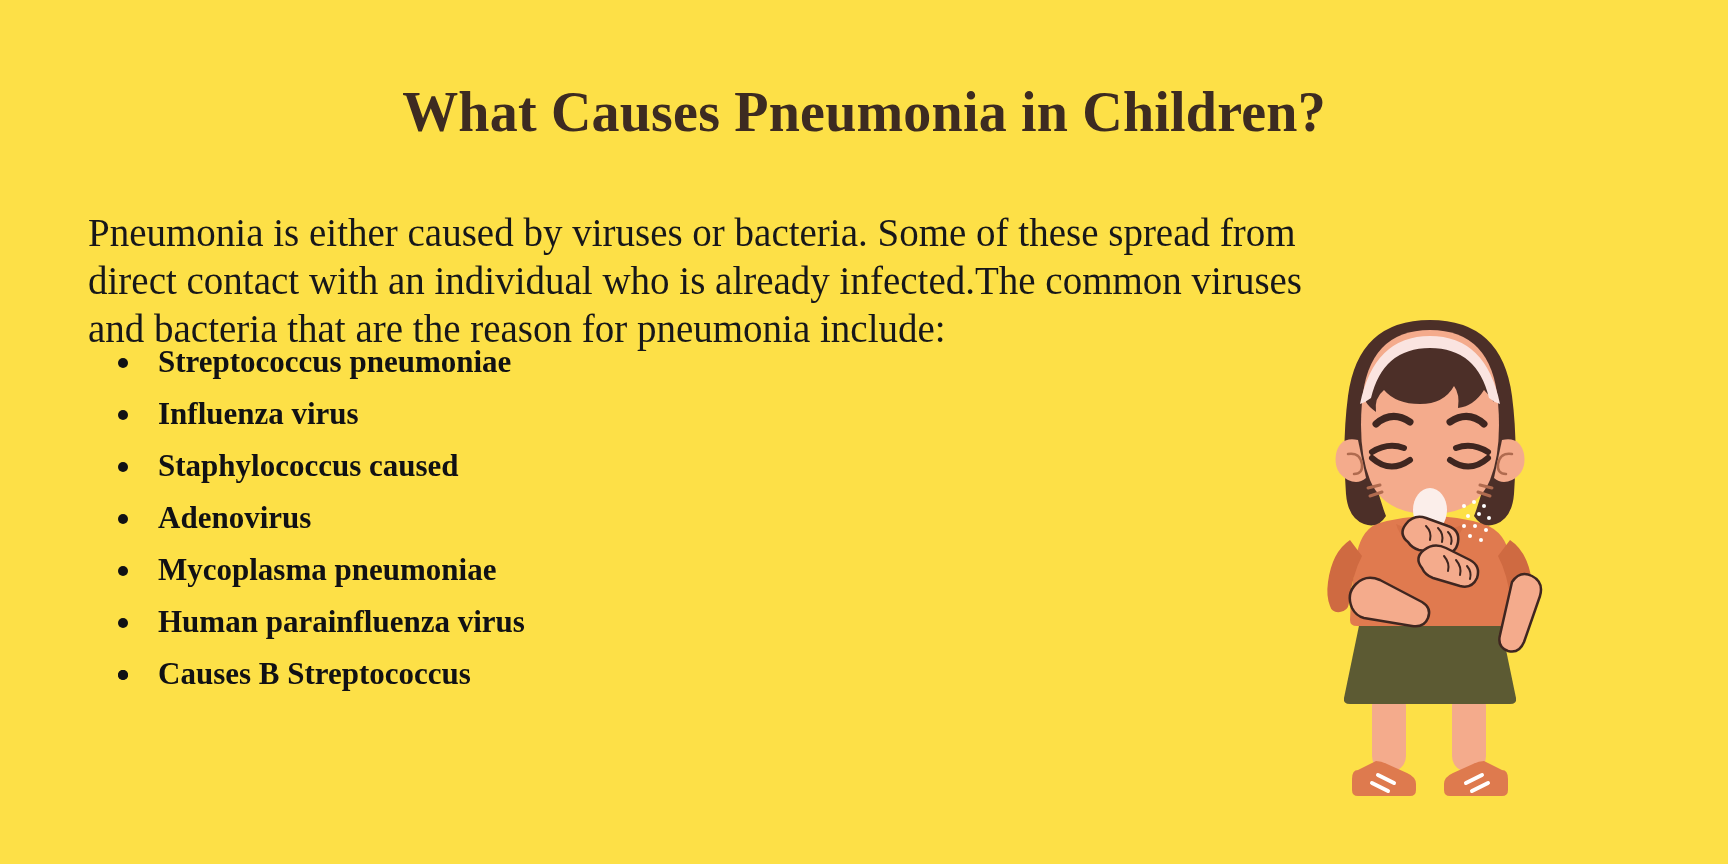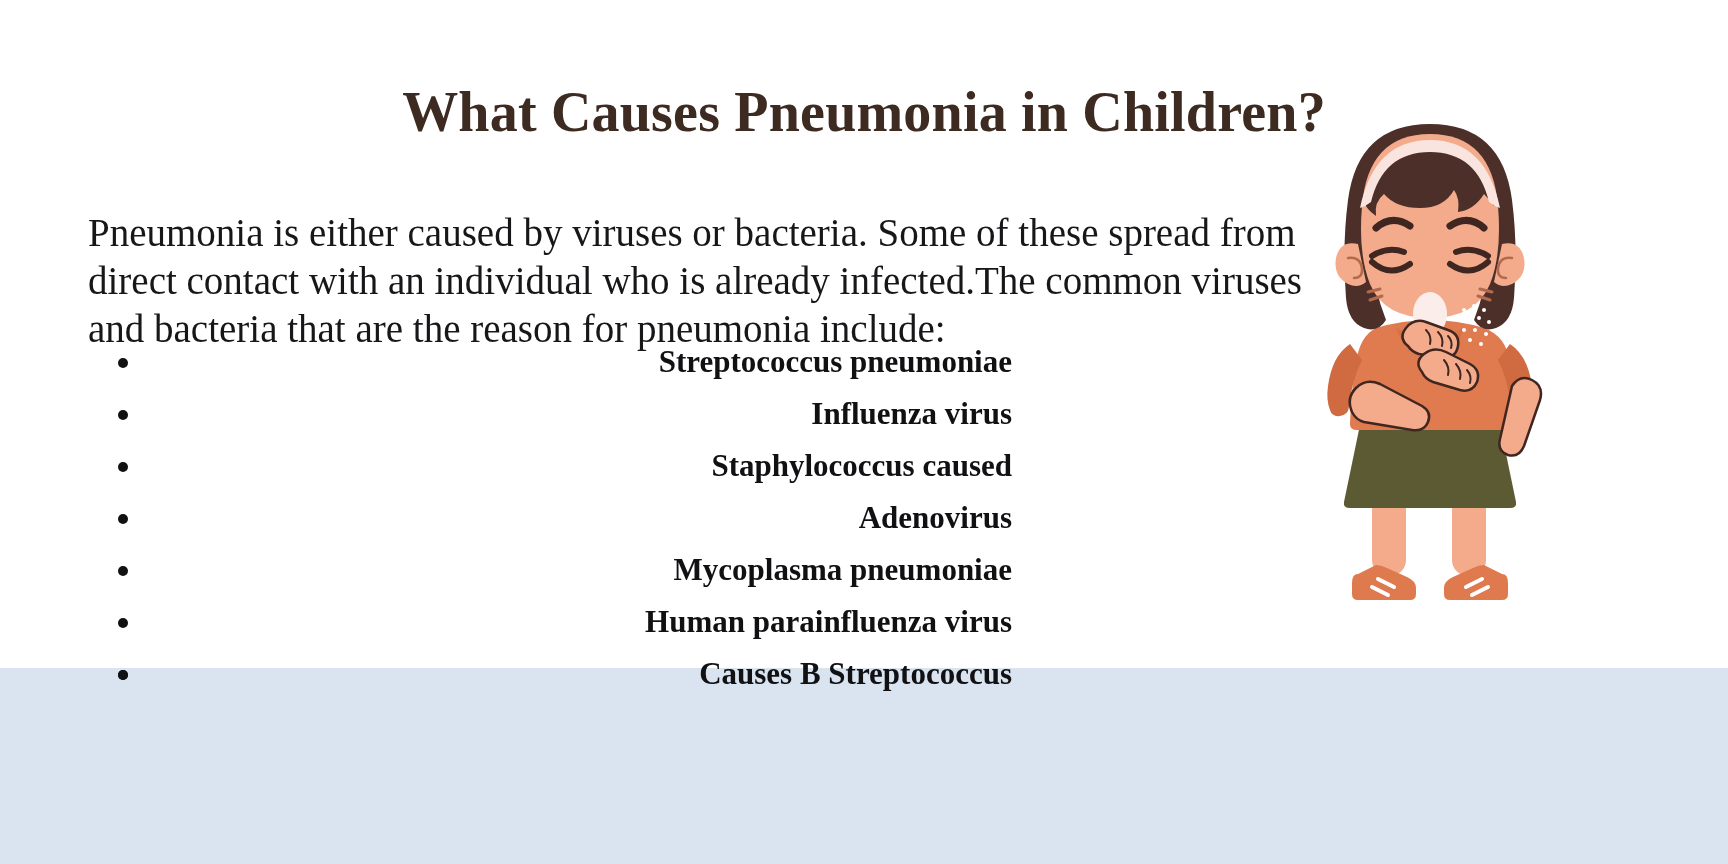--- a/index.html
+++ b/index.html
@@ -10,22 +10,22 @@
     width: 1728px;
     height: 864px;
     overflow: hidden;
     background: #d9e4f0;
     font-family: "Liberation Serif", "DejaVu Serif", serif;
   }
 
   #infographic {
     position: relative;
     width: 1728px;
-    height: 668px;
-    background: #ffffff;
+    height: 864px;
+    background: #fde047;
   }
 
   
   #page-title {
     position: absolute;
     left: 0;
     top: 44px;
     width: 1728px;
     text-align: center;
     font-family: "Liberation Serif", "DejaVu Serif", serif;
@@ -63,21 +63,20 @@
   #causes-list li {
     position: relative;
     padding-left: 46px;
     margin: 0 0 13px 0;
     font-family: "Liberation Serif", "DejaVu Serif", serif;
     font-weight: bold;
     font-size: 31px;
     line-height: 39px;
     color: #111114;
     white-space: nowrap;
-    text-align: right;
   }
   #causes-list li .bullet-dot {
     position: absolute;
     left: 6px;
     top: 16px;
     width: 10px;
     height: 10px;
     border-radius: 50%;
     background: #111114;
   }

